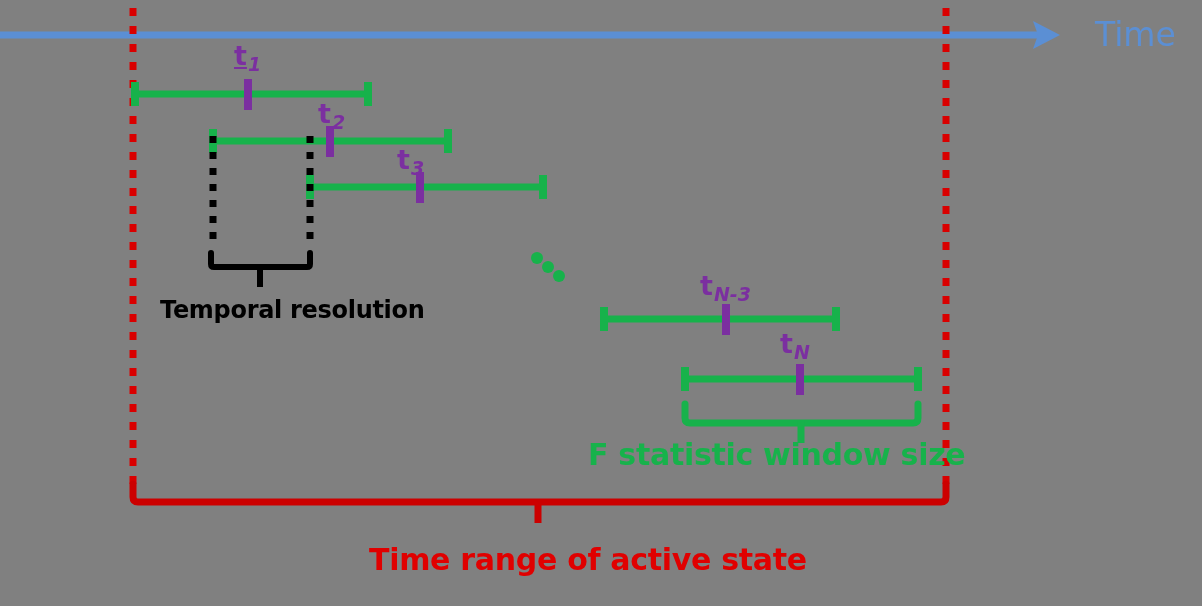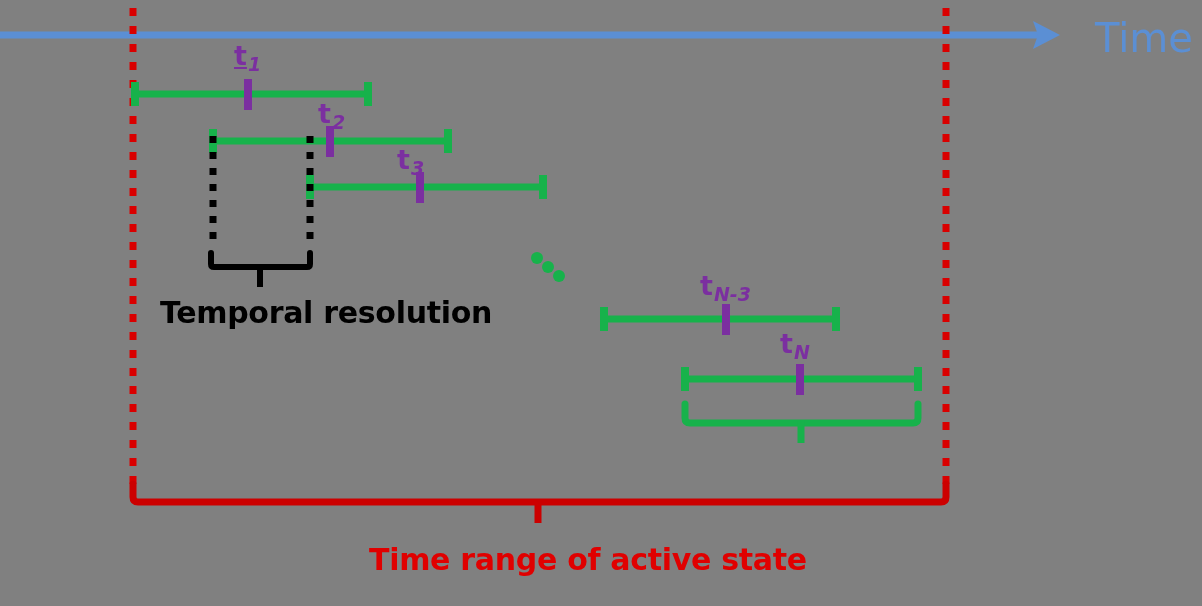--- a/index.html
+++ b/index.html
@@ -23,21 +23,21 @@
     height: 606px;
   }
   .lbl {
     position: absolute;
     white-space: nowrap;
     line-height: 1;
     font-family: "DejaVu Sans", sans-serif;
   }
   .lbl-time {
     color: #5b8fd4;
-    font-size: 40px;
+    font-size: 33px;
     font-weight: 400;
     left: 1095px;
     top: 18px;
   }
   .lbl-tick {
     color: #7b2fa0;
     font-size: 27px;
     font-weight: 700;
   }
   .lbl-tick sub {
@@ -49,21 +49,21 @@
     top: 6px;
     left: 1px;
   }
   .lbl-t1 { left: 234px; top: 42px; text-decoration: underline; }
   .lbl-t2 { left: 318px; top: 100px; }
   .lbl-t3 { left: 397px; top: 146px; }
   .lbl-tn1 { left: 700px; top: 272px; }
   .lbl-tn  { left: 780px; top: 330px; }
   .lbl-temporal {
     color: #000000;
-    font-size: 30px;
+    font-size: 24px;
     font-weight: 700;
     left: 160px;
     top: 298px;
     letter-spacing: -0.3px;
   }
   .lbl-fstat {
     color: #17b24b;
     font-size: 30px;
     font-weight: 700;
     left: 588px;
@@ -162,16 +162,17 @@
   <div class="lbl lbl-tick lbl-t2"><span>t</span><sub>2</sub></div>
 
   <div class="lbl lbl-tick lbl-t3"><span>t</span><sub>3</sub></div>
 
   <div class="lbl lbl-tick lbl-tn1"><span>t</span><sub>N-3</sub></div>
 
   <div class="lbl lbl-tick lbl-tn"><span>t</span><sub>N</sub></div>
 
   <div class="lbl lbl-temporal">Temporal resolution</div>
 
+  <div class="lbl lbl-fstat">F statistic window size</div>
 
   <div class="lbl lbl-timerange">Time range of active state</div>
 
 </div>
 
 </body></html>

